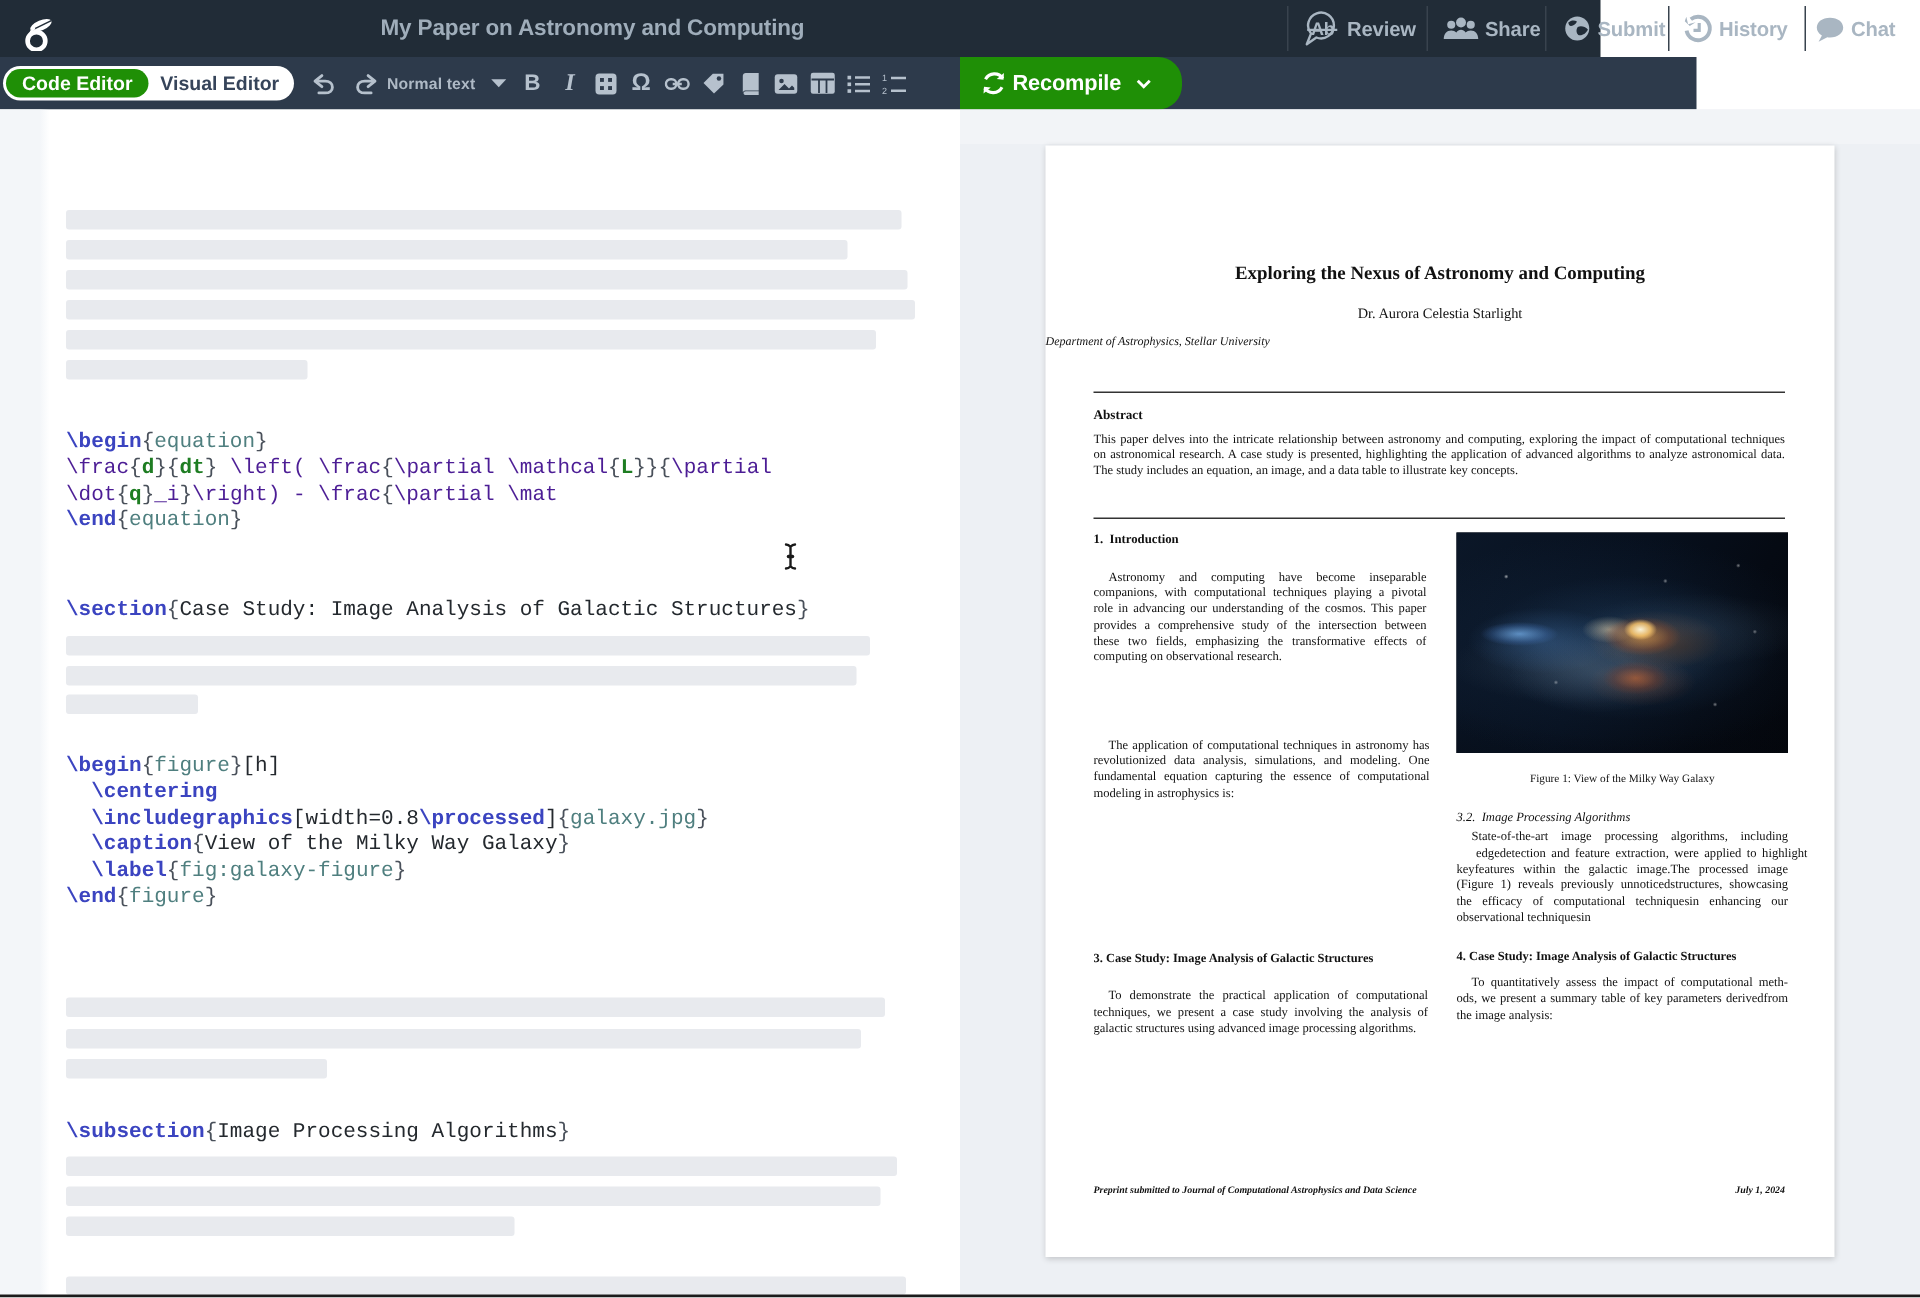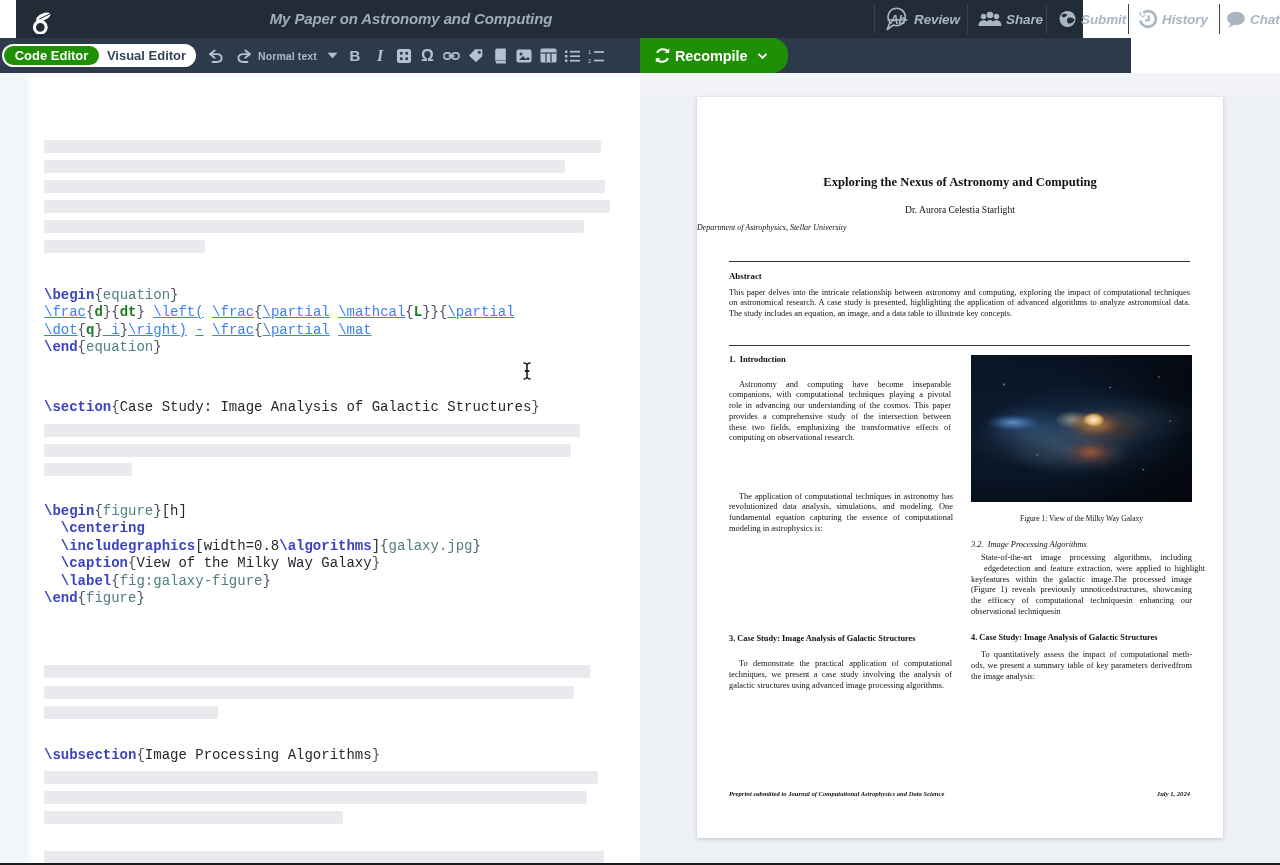--- a/index.html
+++ b/index.html
@@ -1,21 +1,21 @@
 <!DOCTYPE html>
 <html><head>
 <meta charset="utf-8">
 <style>
   * { margin:0; padding:0; box-sizing:border-box; }
   html,body { width:1280px; height:865px; overflow:hidden; }
   body { font-family:"Liberation Sans", sans-serif; position:relative; background:#fff; }
   .abs { position:absolute; }
 
   
-  #topbar { position:absolute; left:16px; top:0; width:1067px; height:38px; background:#212c37;font-style:italic; }
+  #topbar { position:absolute; left:0; top:0; width:1067px; height:38px; background:#212c37; }
   #title { position:absolute; top:10px; left:0; width:790px; text-align:center; color:#9fadba; font-size:15px; font-weight:700; letter-spacing:-.1px; }
   .tb-btn { position:absolute; top:0; height:38px; display:flex; align-items:center; color:#a9b6c2; font-size:13.5px; font-weight:700; letter-spacing:-.1px; }
   .tb-sep { position:absolute; top:4px; height:30px; width:1px; background:#39434e; }
   .tb-btn svg { margin-right:3px; }
 
   
   #toolbar { position:absolute; left:0; top:38px; width:1131px; height:35px; background:#2d3a4b; }
   #pill { position:absolute; left:2px; top:6px; width:194px; height:23px; background:#fff; border-radius:12px; }
   #pill-green { position:absolute; left:2px; top:2px; width:95px; height:19px; background:#1f8f06; border-radius:10px; color:#fff; font-size:13px; font-weight:700; text-align:center; line-height:19px; }
   #pill-visual { position:absolute; left:97px; top:2px; width:95px; height:19px; color:#36445a; font-size:13px; font-weight:700; text-align:center; line-height:19px; }
@@ -24,21 +24,21 @@
   #recompile { position:absolute; left:640px; top:0; width:148px; height:35px; background:#1f8f06; border-radius:0 16px 16px 0; color:#fff; display:flex; align-items:center; }
   #recompile .txt { font-size:14.5px; font-weight:700; margin-left:4px; letter-spacing:-.1px; }
 
   
   #editor { position:absolute; left:0; top:73px; width:640px; height:790px; background:#fff; }
   #gutter { position:absolute; left:0; top:0; width:33px; height:790px; background:linear-gradient(to right,#f3f6f9 80%,rgba(243,246,249,0)); }
   .bar { position:absolute; left:44px; height:13px; background:#e8eaee; border-radius:2px; }
   .code { position:absolute; left:44px; font-family:"Liberation Mono", monospace; font-size:14px; line-height:17.5px; white-space:pre; color:#24292e; }
   .kw { color:#3b44c0; font-weight:bold; }
   .env { color:#4f7f7f; }
-  .mcmd { color:#3b82f6;text-decoration:underline; }
+  .mcmd { color:#4c1d95; }
   .grn { color:#1e7d22; font-weight:bold; }
   .br { color:#49505a; }
 
   
   #pdfpanel { position:absolute; left:640px; top:73px; width:640px; height:790px; background:#edf0f4; }
   #pdftop { position:absolute; left:0; top:0; width:640px; height:23px; background:#f2f4f7; }
   #page { position:absolute; left:57px; top:24px; width:526px; height:741px; background:#fff; box-shadow:0 1px 4px rgba(0,0,0,.18); font-family:"Liberation Serif", serif; color:#111; }
   .pl { position:absolute; font-size:8.4px; line-height:10.7px; height:10.7px; text-align:justify; text-align-last:justify; white-space:nowrap; overflow:hidden; }
   .pll { position:absolute; font-size:8.4px; line-height:10.7px; height:10.7px; white-space:nowrap; }
   .sec { position:absolute; font-weight:bold; font-size:8.5px; }
@@ -209,21 +209,21 @@
 <span class="kw">\end</span><span class="br">{</span><span class="env">equation</span><span class="br">}</span></div>
 
   <div class="code" style="top:326px"><span class="kw">\section</span><span class="br">{</span>Case Study: Image Analysis of Galactic Structures<span class="br">}</span></div>
 
   <div class="bar" style="top:351px;width:536px"></div>
   <div class="bar" style="top:371px;width:527px"></div>
   <div class="bar" style="top:390px;width:88px"></div>
 
   <div class="code" style="top:429.5px"><span class="kw">\begin</span><span class="br">{</span><span class="env">figure</span><span class="br">}</span>[h]
   <span class="kw">\centering</span>
-  <span class="kw">\includegraphics</span>[width=0.8<span class="kw">\algorithms</span>]<span class="br">{</span><span class="env">galaxy.jpg</span><span class="br">}</span>
+  <span class="kw">\includegraphics</span>[width=0.8<span class="kw">\processed</span>]<span class="br">{</span><span class="env">galaxy.jpg</span><span class="br">}</span>
   <span class="kw">\caption</span><span class="br">{</span>View of the Milky Way Galaxy<span class="br">}</span>
   <span class="kw">\label</span><span class="br">{</span><span class="env">fig:galaxy-figure</span><span class="br">}</span>
 <span class="kw">\end</span><span class="br">{</span><span class="env">figure</span><span class="br">}</span></div>
 
   <div class="bar" style="top:592px;width:546px"></div>
   <div class="bar" style="top:613px;width:530px"></div>
   <div class="bar" style="top:633px;width:174px"></div>
 
   <div class="code" style="top:674px"><span class="kw">\subsection</span><span class="br">{</span>Image Processing Algorithms<span class="br">}</span></div>
 

